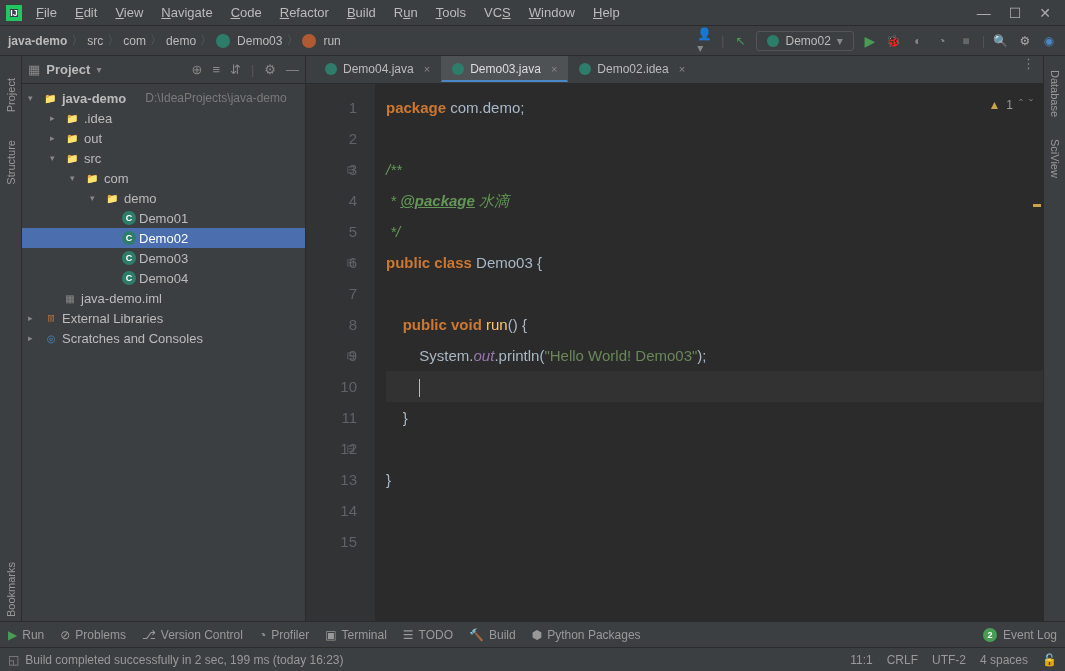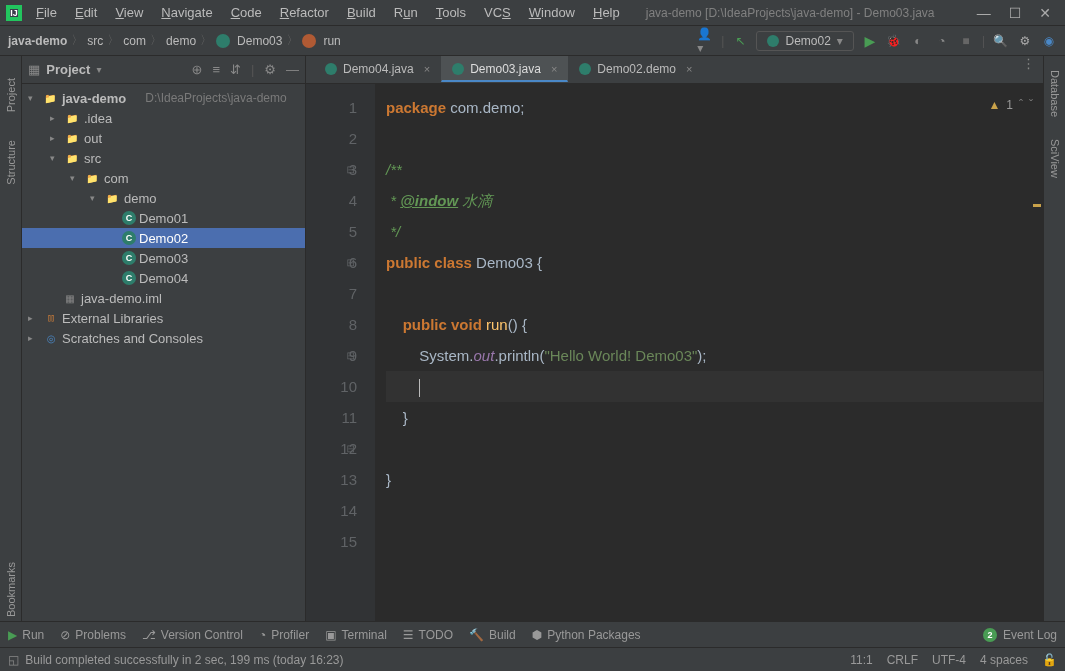--- a/index.html
+++ b/index.html
@@ -95,21 +95,20 @@
     <span class="menuitem"><u>N</u>avigate</span>
     <span class="menuitem"><u>C</u>ode</span>
     <span class="menuitem"><u>R</u>efactor</span>
     <span class="menuitem"><u>B</u>uild</span>
     <span class="menuitem">R<u>u</u>n</span>
     <span class="menuitem"><u>T</u>ools</span>
     <span class="menuitem">VC<u>S</u></span>
     <span class="menuitem"><u>W</u>indow</span>
     <span class="menuitem"><u>H</u>elp</span>
   </div>
-  <div class="title-text">java-demo [D:\IdeaProjects\java-demo] - Demo03.java</div>
   <div class="win-controls">
     <span>—</span>
     <span>☐</span>
     <span>✕</span>
   </div>
 </div>
 
 <div class="navbar">
   <span class="crumb">
       <b>java-demo</b>
@@ -239,21 +238,21 @@
     <div class="tabbar">
       <div class="tab">
           <span>Demo04.java</span>
           <span class="tab-close">×</span>
         </div>
       <div class="tab active">
           <span>Demo03.java</span>
           <span class="tab-close">×</span>
         </div>
       <div class="tab">
-          <span>Demo02.demo</span>
+          <span>Demo02.idea</span>
           <span class="tab-close">×</span>
         </div>
       <div class="tabbar-right">⋮</div>
     </div>
     <div class="editor">
       <div class="gutter">
         <div class="gutter-line">
             <span>1</span>
           </div>
         <div class="gutter-line">
@@ -300,21 +299,21 @@
             <span>14</span>
           </div>
         <div class="gutter-line">
             <span>15</span>
           </div>
       </div>
       <div class="codearea">
         <div class="codeline"><span class="kw">package</span><span> </span><span class="pkg">com.demo</span><span class="punct">;</span></div>
         <div class="codeline"></div>
         <div class="codeline"><span class="doc">/**</span></div>
-        <div class="codeline"><span class="doc"> * </span><span class="doctag">@indow</span><span class="doc"> 水滴</span></div>
+        <div class="codeline"><span class="doc"> * </span><span class="doctag">@package</span><span class="doc"> 水滴</span></div>
         <div class="codeline"><span class="doc"> */</span></div>
         <div class="codeline"><span class="kw">public </span><span class="kw">class </span><span class="classname">Demo03 </span><span class="punct">{</span></div>
         <div class="codeline"></div>
         <div class="codeline"><span>    </span><span class="kw">public </span><span class="kw">void </span><span class="method">run</span><span class="punct">() {</span></div>
         <div class="codeline"><span>        </span><span class="classname">System.</span><span class="static">out</span><span class="punct">.</span><span class="classname">println</span><span class="punct">(</span><span class="str">"Hello World! Demo03"</span><span class="punct">);</span></div>
         <div class="codeline cursor-line">        <span class="caret"></span></div>
         <div class="codeline"><span>    </span><span class="punct">}</span></div>
         <div class="codeline"></div>
         <div class="codeline"><span class="punct">}</span></div>
         <div class="codeline"></div>
@@ -381,17 +380,17 @@
 </div>
 
 <div class="statusbar">
   <div class="statusbar-left">
     <span style="color:#888">◱</span>
     <span>Build completed successfully in 2 sec, 199 ms (today 16:23)</span>
   </div>
   <div class="statusbar-right">
     <span>11:1</span>
     <span>CRLF</span>
-    <span>UTF-4</span>
+    <span>UTF-2</span>
     <span>4 spaces</span>
     <span style="color:#888">🔓</span>
   </div>
 </div>
 
 </body></html>

